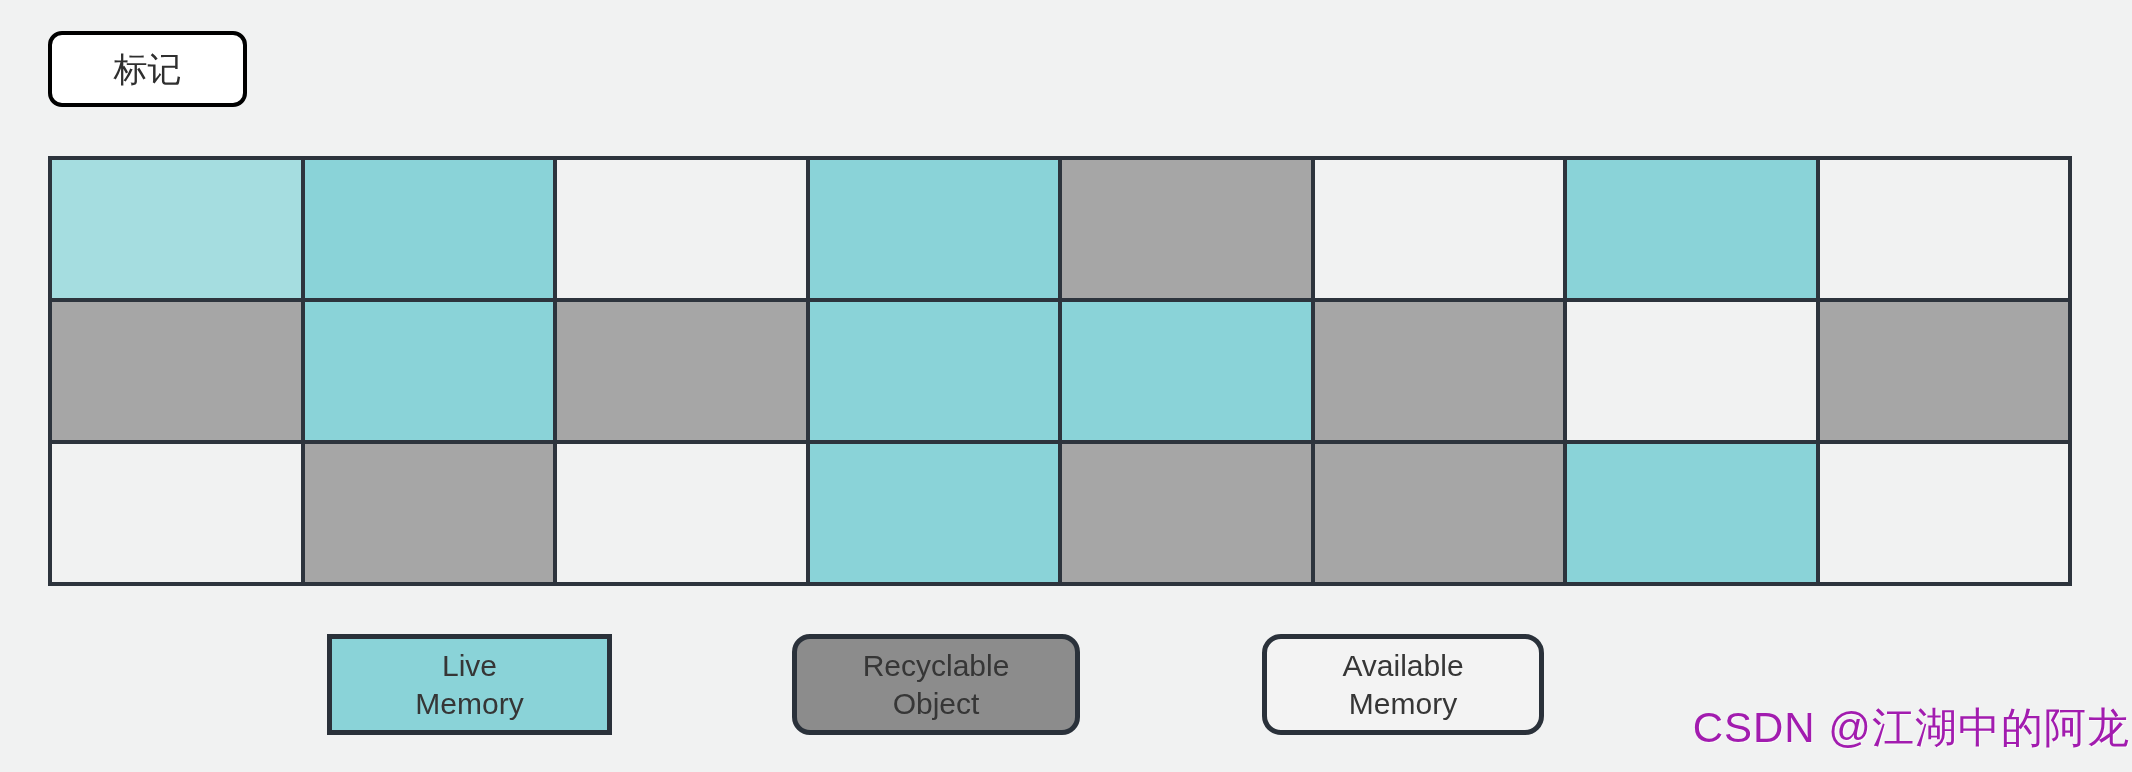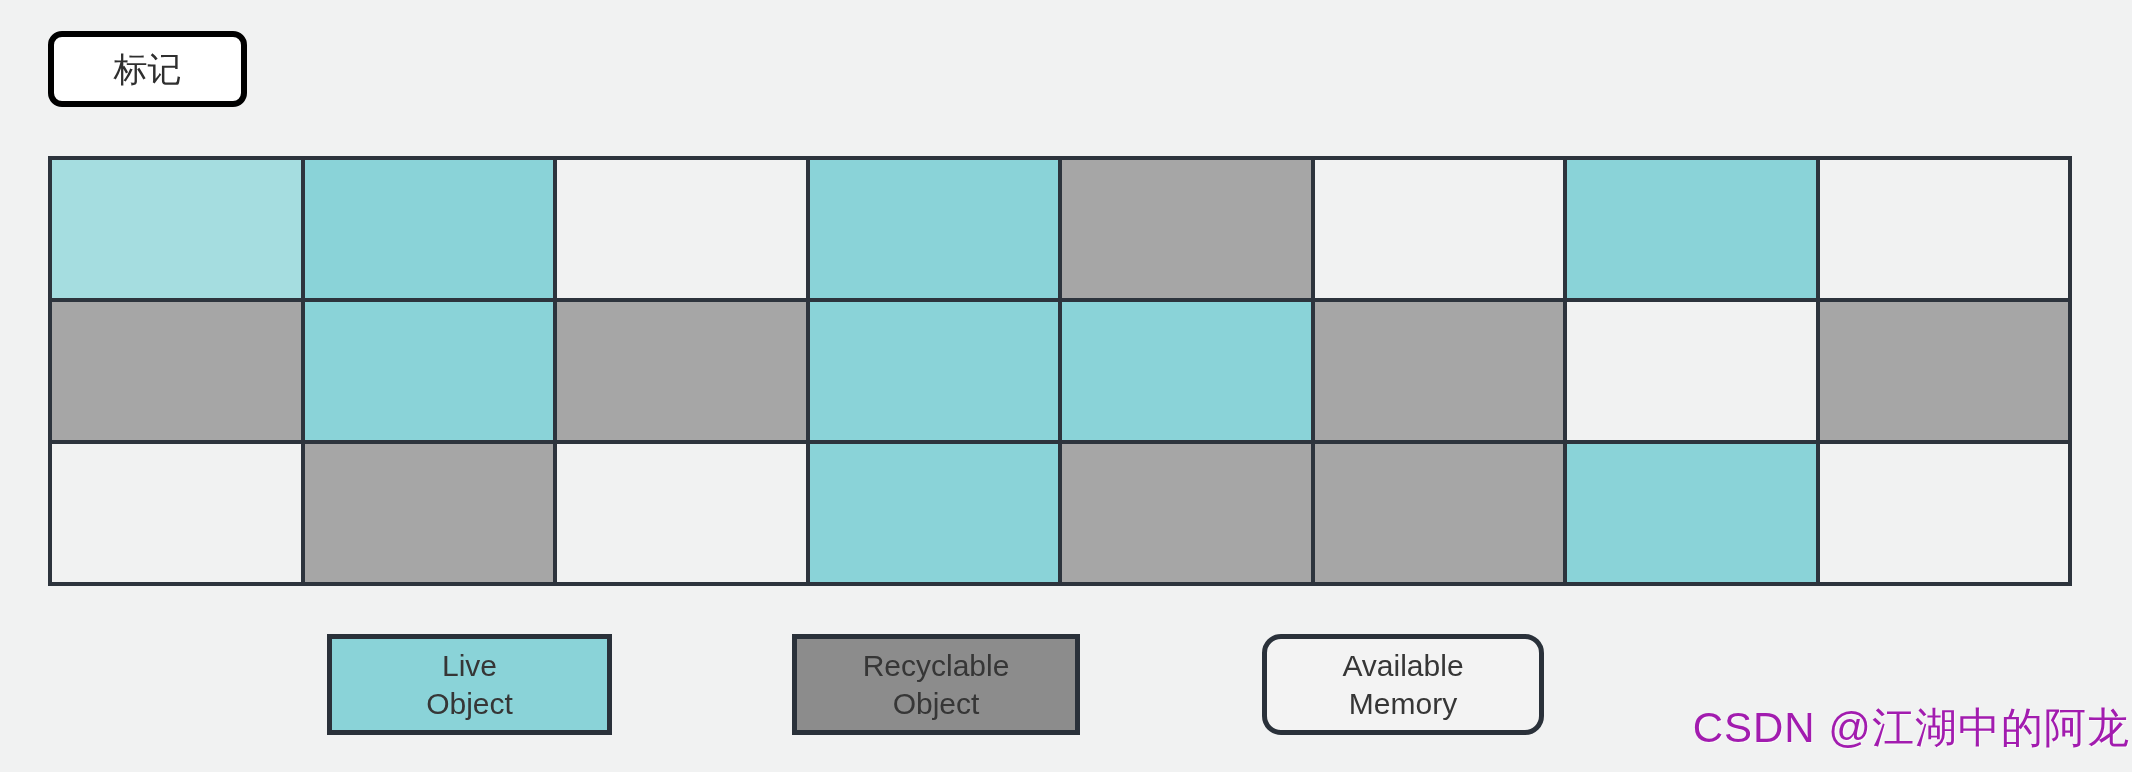--- a/index.html
+++ b/index.html
@@ -16,21 +16,21 @@
   }
 
   
   .mark-btn {
     position: absolute;
     left: 48px;
     top: 31px;
     width: 199px;
     height: 76px;
     background: #ffffff;
-    border: 6px solid #000000;
+    border: 4px solid #000000;
     border-radius: 14px;
     font-family: "Liberation Sans", sans-serif;
     font-size: 34px;
     color: #2f2f2f;
     display: flex;
     align-items: center;
     justify-content: center;
     cursor: pointer;
     box-sizing: border-box;
     padding: 12px;
@@ -64,21 +64,21 @@
     display: flex;
     align-items: center;
     justify-content: center;
     text-align: center;
     font-size: 30px;
     color: #363636;
     line-height: 1.25;
     white-space: pre-line;
   }
   .legend-0 { left: 327px;  width: 285px; }
-  .legend-1 { left: 792px;  width: 288px; }
+  .legend-1 { left: 792px;  width: 288px; border-radius: 18px; }
   .legend-2 { left: 1262px; width: 282px; }
 
   
   .watermark {
     position: absolute;
     right: 2px;
     top: 700px;
     font-size: 42px;
     color: #a21caf;
     letter-spacing: 1px;
@@ -115,21 +115,21 @@
       <div class="cell" style="background: rgb(241, 242, 242);"></div>
       <div class="cell" style="background: rgb(138, 211, 216);"></div>
       <div class="cell" style="background: rgb(166, 166, 166);"></div>
       <div class="cell" style="background: rgb(166, 166, 166);"></div>
       <div class="cell" style="background: rgb(138, 211, 216);"></div>
       <div class="cell" style="background: rgb(241, 242, 242);"></div>
     </div>
 
   <div id="legend-container">
       <div class="legend-box legend-0" style="background: rgb(138, 211, 216);">Live
-Object</div>
+Memory</div>
       <div class="legend-box legend-1" style="background: rgb(140, 140, 140);">Recyclable
 Object</div>
       <div class="legend-box legend-2" style="background: rgb(243, 243, 243); border-radius: 19px;">Available
 Memory</div>
     </div>
 
   <div class="watermark">CSDN @江湖中的阿龙</div>
 
 </div>
 

